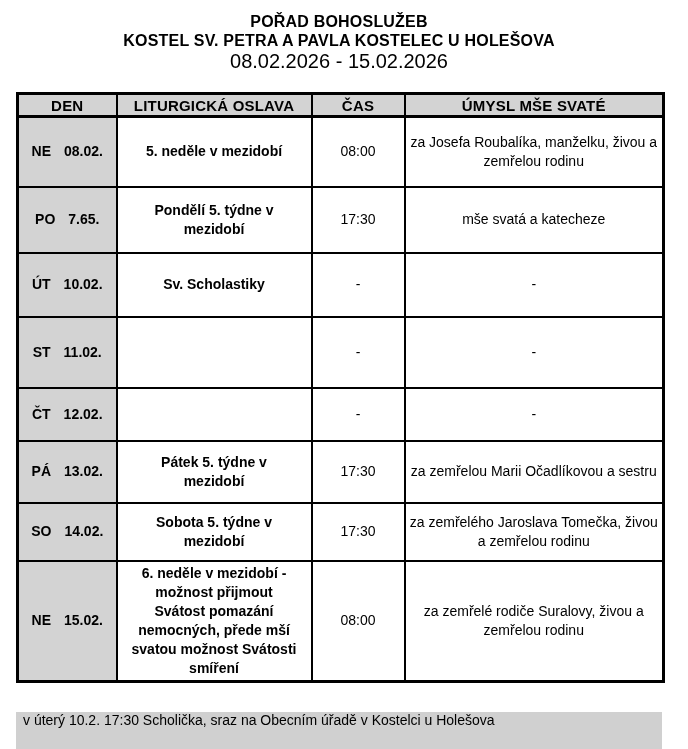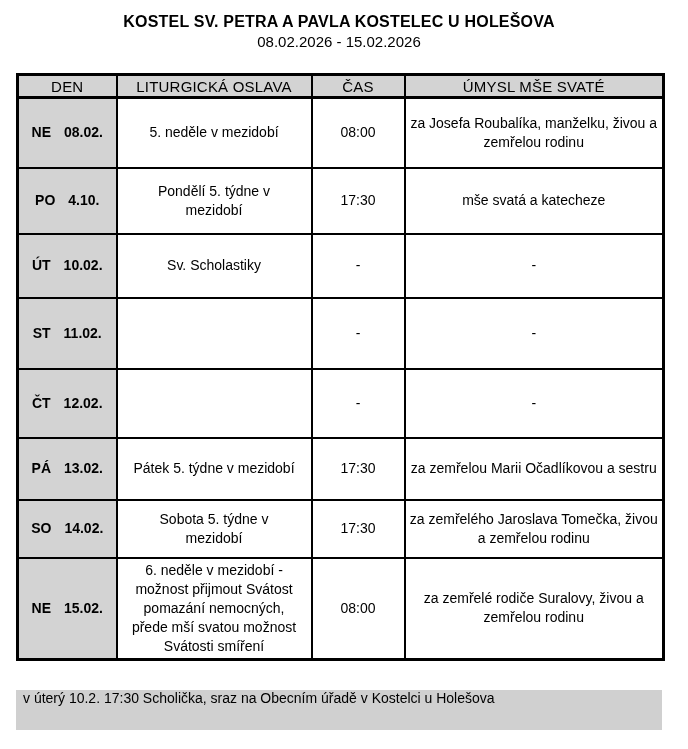--- a/index.html
+++ b/index.html
@@ -9,70 +9,71 @@
     color: #000000;
     font-family: "Liberation Sans", sans-serif;
     overflow: hidden;
   }
   .page { padding: 12px 0 0 16px; }
 
   .title-block { width: 646px; text-align: center; margin-bottom: 21px; }
   .title-line1, .title-line2 {
     font-size: 16px; font-weight: 700; line-height: 19px; letter-spacing: 0.2px;
   }
-  .title-line3 { font-size: 15px; font-weight: 400; line-height: 20px; margin-top: 1px; }
+  .title-line3 { font-size: 20px; font-weight: 400; line-height: 20px; margin-top: 1px; }
 
   table.schedule {
     width: 646px;
     border-collapse: collapse;
     table-layout: fixed;
     border: 3px solid var(--border-black, #000);
   }
   th, td {
     border: 2px solid var(--border-black, #000);
     text-align: center;
     vertical-align: middle;
     overflow: hidden;
   }
   thead th {
     background: var(--cell-gray, #d3d3d3);
     font-size: 15px;
-    font-weight: 400;
+    font-weight: 700;
     height: 23px;
     border-bottom: 3px solid var(--border-black, #000);
     letter-spacing: 0.2px;
   }
   td { font-size: 14px; line-height: 19px; }
   td.day-cell {
     background: var(--cell-gray, #d3d3d3);
     font-weight: 700;
     white-space: nowrap;
   }
   td.day-cell .day-abbrev { margin-right: 13px; }
-  td.cell-celebration { padding: 2px 13px; }
+  td.cell-celebration { padding: 2px 13px; font-weight: bold; }
   td.cell-time { padding: 2px 0; }
   td.cell-intention { padding: 2px 0; }
 
   .note-bar {
     width: 646px;
     height: 40px;
     margin-top: 29px;
     background: var(--note-gray, #d0d0d0);
     display: flex;
     align-items: flex-start;
     padding-left: 7px;
     font-size: 14px;
   }
 </style>
 </head>
 <body>
 
 <div class="page">
 
   <div class="title-block">
+    <div class="title-line1">POŘAD BOHOSLUŽEB</div>
     <div class="title-line2">KOSTEL SV. PETRA A PAVLA KOSTELEC U HOLEŠOVA</div>
     <div class="title-line3">08.02.2026 - 15.02.2026</div>
   </div>
 
   <table class="schedule">
     <colgroup>
       <col style="width:99px">
       <col style="width:195px">
       <col style="width:93px">
       <col style="width:259px">
@@ -86,38 +87,38 @@
       </tr>
     </thead>
     <tbody id="schedule-body">
         <tr style="height: 70px;">
           <td class="day-cell"><span class="day-abbrev">NE</span><span class="day-date">08.02.</span></td>
           <td class="cell-celebration">5. neděle v mezidobí</td>
           <td class="cell-time">08:00</td>
           <td class="cell-intention">za Josefa Roubalíka, manželku, živou a zemřelou rodinu</td>
         </tr>
         <tr style="height: 66px;">
-          <td class="day-cell"><span class="day-abbrev">PO</span><span class="day-date">4.10.</span></td>
+          <td class="day-cell"><span class="day-abbrev">PO</span><span class="day-date">7.65.</span></td>
           <td class="cell-celebration">Pondělí 5. týdne v mezidobí</td>
           <td class="cell-time">17:30</td>
           <td class="cell-intention">mše svatá a katecheze</td>
         </tr>
         <tr style="height: 64px; margin-top: 12px;">
           <td class="day-cell"><span class="day-abbrev">ÚT</span><span class="day-date">10.02.</span></td>
           <td class="cell-celebration">Sv. Scholastiky</td>
           <td class="cell-time">-</td>
           <td class="cell-intention">-</td>
         </tr>
         <tr style="height: 71px;">
           <td class="day-cell"><span class="day-abbrev">ST</span><span class="day-date">11.02.</span></td>
           <td class="cell-celebration"></td>
           <td class="cell-time">-</td>
           <td class="cell-intention">-</td>
         </tr>
-        <tr style="height: 69px;">
+        <tr style="height: 53px;">
           <td class="day-cell"><span class="day-abbrev">ČT</span><span class="day-date">12.02.</span></td>
           <td class="cell-celebration"></td>
           <td class="cell-time">-</td>
           <td class="cell-intention">-</td>
         </tr>
         <tr style="height: 62px;">
           <td class="day-cell"><span class="day-abbrev">PÁ</span><span class="day-date">13.02.</span></td>
           <td class="cell-celebration">Pátek 5. týdne v mezidobí</td>
           <td class="cell-time">17:30</td>
           <td class="cell-intention">za zemřelou Marii Očadlíkovou a sestru</td>

